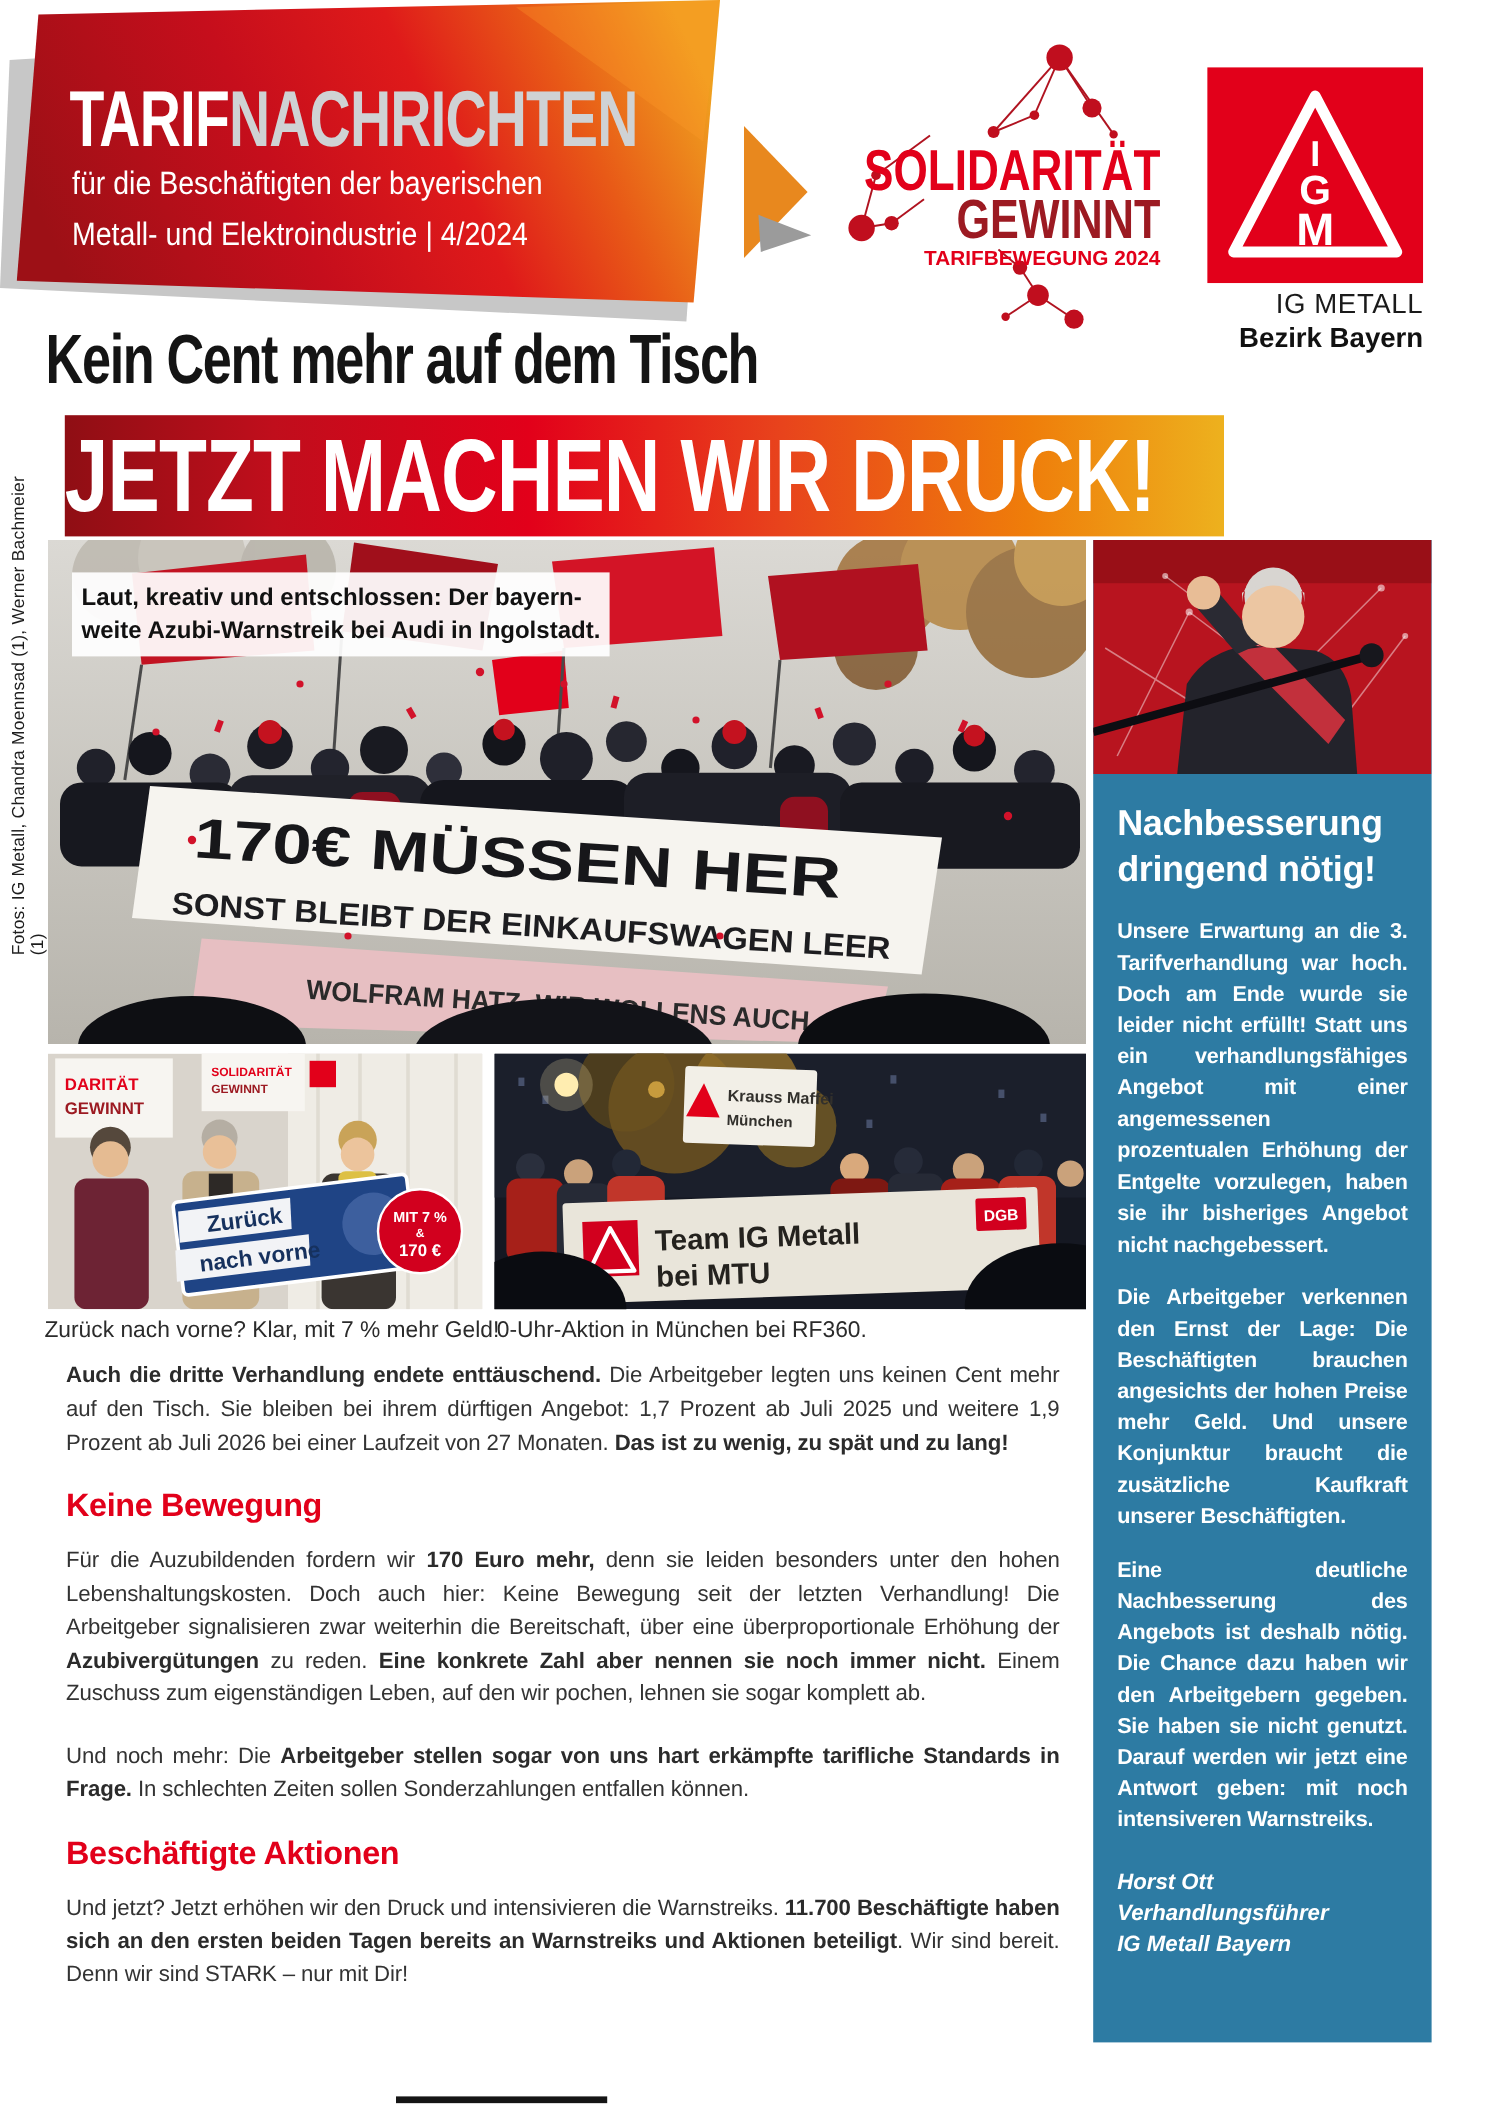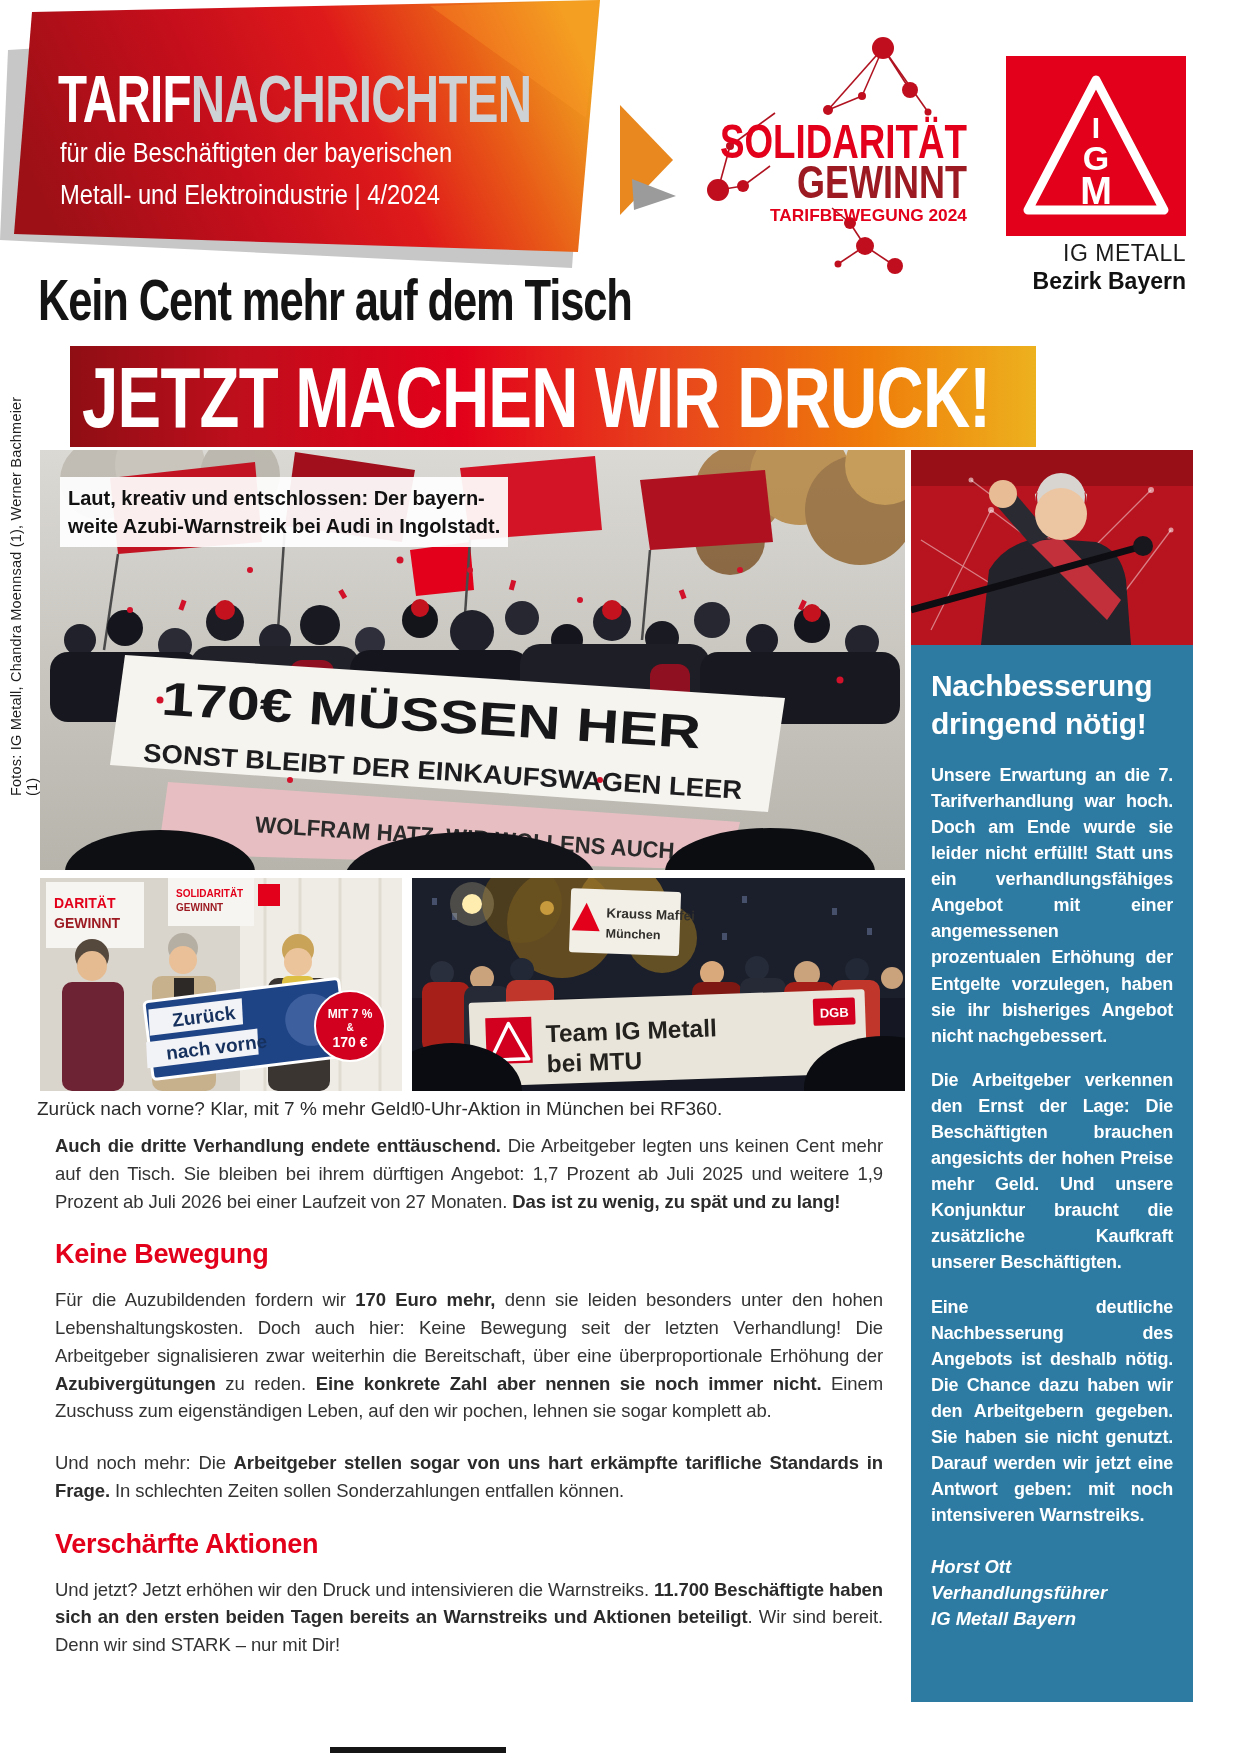--- a/index.html
+++ b/index.html
@@ -20,21 +20,21 @@
   .mast-sub .cond{transform:scaleX(.88)}
   .sub1{top:138px}.sub2{top:180px}
 
   
   .igm-org{left:1006px;top:240px;width:180px;text-align:right;font-size:23px;letter-spacing:.5px;color:#1a1a1a}
   .igm-region{left:1006px;top:268px;width:180px;text-align:right;font-size:23px;font-weight:bold;color:#111}
 
   
   .kicker{left:38px;top:270px;white-space:nowrap}
   .kicker .cond{transform:scaleX(.75);font-size:58px;font-weight:bold;letter-spacing:-1.5px;color:#141414;line-height:1.05}
-  .banner{left:70px;top:346px;width:966px;height:101px;display:flex;align-items:center;padding-left:12px;
+  .banner{left:54px;top:346px;width:966px;height:101px;display:flex;align-items:center;
     background:linear-gradient(90deg,#8f0e14 0%,#c00e1c 18%,#e2001a 40%,#e8441c 62%,#ef7d0a 83%,#edb11e 100%)}
   .banner .cond{transform:scaleX(.76);font-size:86px;font-weight:bold;letter-spacing:-1px;color:#fff;white-space:nowrap;line-height:1}
 
   
   .credit{left:8px;top:376px;height:420px;writing-mode:vertical-rl;transform:rotate(180deg);
     font-size:14.5px;color:#1d1d1d;letter-spacing:.2px}
 
   
   .main-photo{left:40px;top:450px}
   .main-caption{left:60px;top:477px;background:rgba(255,255,255,.93);padding:7px 8px;font-weight:bold;
@@ -358,21 +358,21 @@
   <div class="abs cols">
     <div>
       <p><b>Auch die dritte Verhandlung endete enttäuschend.</b><span> Die Arbeitgeber legten uns keinen Cent mehr auf den Tisch. Sie bleiben bei ihrem dürftigen Angebot: 1,7 Prozent ab Juli 2025 und weitere 1,9 Prozent ab Juli 2026 bei einer Laufzeit von 27 Monaten. </span><b>Das ist zu wenig, zu spät und zu lang!</b></p>
       <h3>Keine Bewegung</h3>
     </div>
     <div>
       <p><span>Für die Auzubildenden fordern wir </span><b>170 Euro mehr,</b><span> denn sie leiden besonders unter den hohen Lebenshaltungskosten. Doch auch hier: Keine Bewegung seit der letzten Verhandlung! Die Arbeitgeber signalisieren zwar weiterhin die Bereitschaft, über eine überproportionale Erhöhung der </span><b>Azubivergütungen</b><span> zu reden. </span><b>Eine konkrete Zahl aber nennen sie noch immer nicht.</b><span> Einem Zuschuss zum eigenständigen Leben, auf den wir pochen, lehnen sie sogar komplett ab.</span></p>
     </div>
     <div>
       <p><span>Und noch mehr: Die </span><b>Arbeitgeber stellen sogar von uns hart erkämpfte tarifliche Standards in Frage.</b><span> In schlechten Zeiten sollen Sonderzahlungen entfallen können.</span></p>
-      <h3>Verschärfte Aktionen</h3>
+      <h3>Beschäftigte Aktionen</h3>
       <p><span>Und jetzt? Jetzt erhöhen wir den Druck und intensivieren die Warnstreiks. </span><b>11.700 Beschäftigte haben sich an den ersten beiden Tagen bereits an Warnstreiks und Aktionen beteiligt</b><span>. Wir sind bereit. Denn wir sind STARK – nur mit Dir!</span></p>
     </div>
   </div>
 
   <aside class="abs sidebar">
     <svg width="282" height="195" viewBox="0 0 282 195">
       <rect width="282" height="195" fill="#b8141f"></rect>
       <rect width="282" height="36" fill="#8f0e16" opacity="0.75"></rect>
       <g stroke="#ffffff" stroke-width="1.3" opacity="0.45">
         <line x1="20" y1="180" x2="80" y2="60"></line>
@@ -396,21 +396,21 @@
         <circle cx="92" cy="44" r="14" fill="#e8bd96"></circle>
         <circle cx="150" cy="47" r="24" fill="#d8d5d1"></circle>
         <circle cx="150" cy="64" r="26" fill="#ecc6a2"></circle>
         <path d="M124,52 A26 26 0 0 1 176,52 L176,44 Q150,28 124,44 Z" fill="#d8d5d1"></path>
       </g>
       <line x1="0" y1="160" x2="225" y2="98" stroke="#0d0d12" stroke-width="7"></line>
       <circle cx="232" cy="96" r="10" fill="#17171d"></circle>
     </svg>
     <div class="sidebar-inner">
       <div class="sb-head">Nachbesserung dringend nötig!</div>
-      <p>Unsere Erwartung an die 7. Tarifverhandlung war hoch. Doch am Ende wurde sie leider nicht erfüllt! Statt uns ein verhandlungsfähiges Angebot mit einer angemessenen prozentualen Erhöhung der Entgelte vorzulegen, haben sie ihr bisheriges Angebot nicht nachgebessert.</p>
+      <p>Unsere Erwartung an die 3. Tarifverhandlung war hoch. Doch am Ende wurde sie leider nicht erfüllt! Statt uns ein verhandlungsfähiges Angebot mit einer angemessenen prozentualen Erhöhung der Entgelte vorzulegen, haben sie ihr bisheriges Angebot nicht nachgebessert.</p>
       <p>Die Arbeitgeber verkennen den Ernst der Lage: Die Beschäftigten brauchen angesichts der hohen Preise mehr Geld. Und unsere Konjunktur braucht die zusätzliche Kaufkraft unserer Beschäftigten.</p>
       <p>Eine deutliche Nachbesserung des Angebots ist deshalb nötig. Die Chance dazu haben wir den Arbeitgebern gegeben. Sie haben sie nicht genutzt. Darauf werden wir jetzt eine Antwort geben: mit noch intensiveren Warnstreiks.</p>
       <div class="sb-sig">
         <span>Horst Ott</span>
         <span>Verhandlungsführer</span>
         <span>IG Metall Bayern</span>
       </div>
     </div>
   </aside>
 

